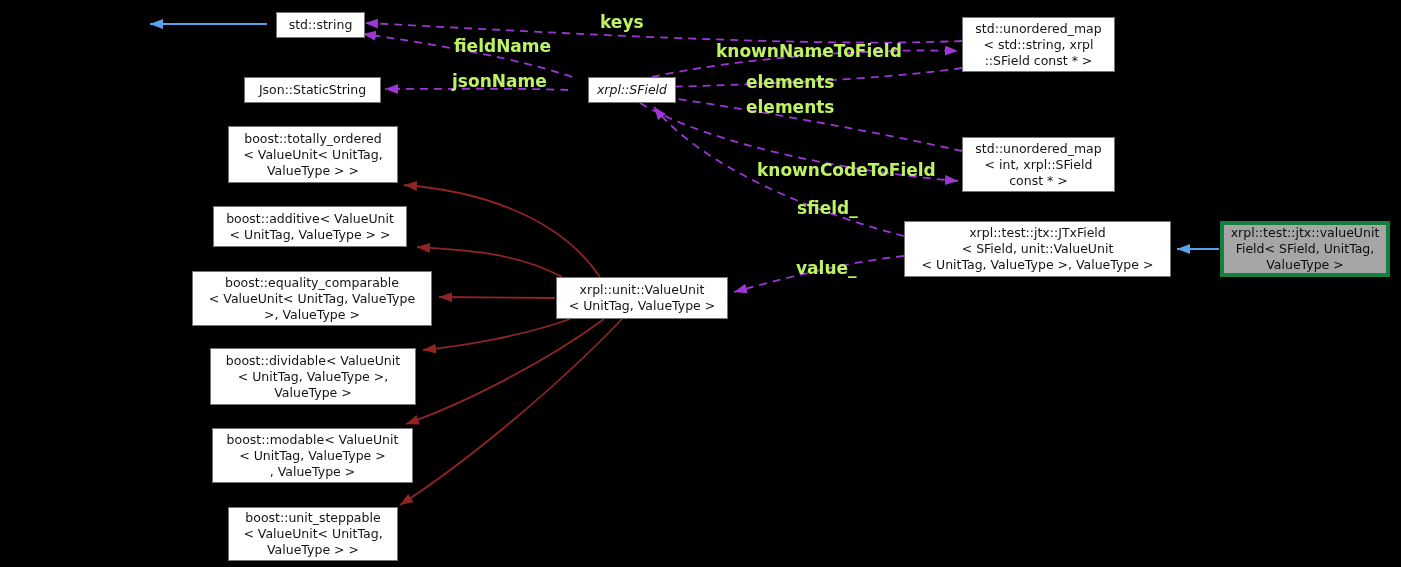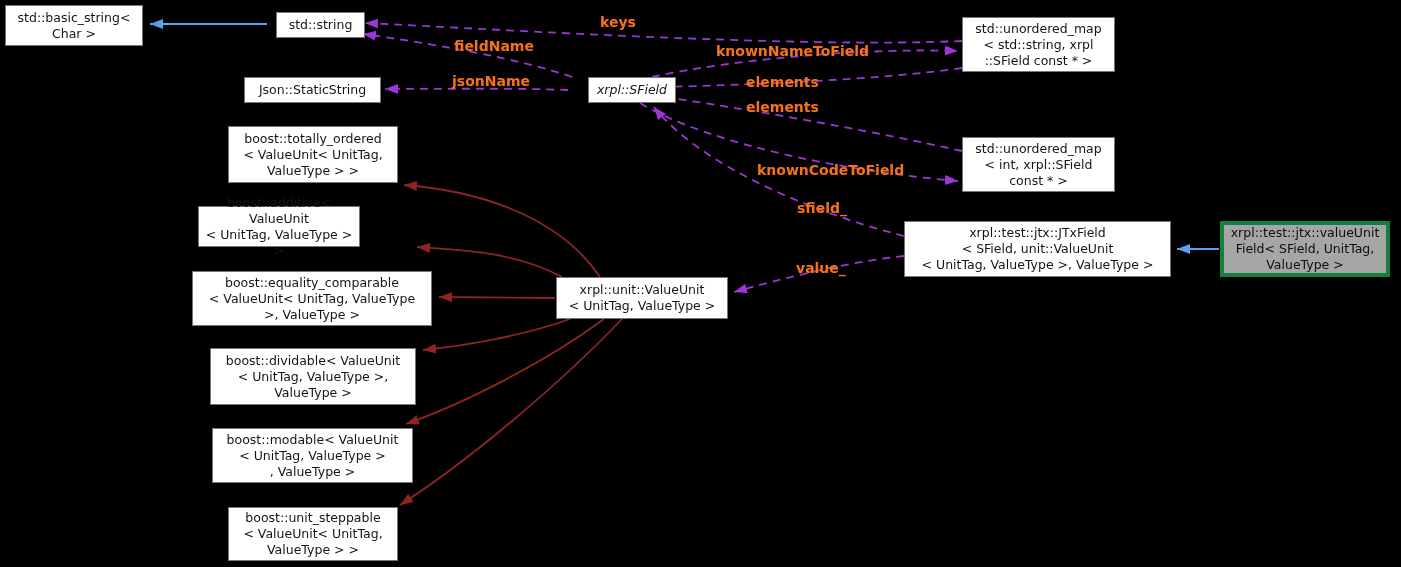--- a/index.html
+++ b/index.html
@@ -35,22 +35,22 @@
     white-space: pre-line;
     padding: 0 3px;
   }
   .node.highlight {
     background: #a6a6a6;
     border: 4px solid #15803d;
     color: #0d0d0d;
   }
   .edge-label {
     position: absolute;
-    color: #f97316;
-    font-size: 14px;
+    color: #bef264;
+    font-size: 17px;
     font-weight: bold;
     line-height: 14px;
     white-space: nowrap;
   }
 </style>
 </head>
 <body>
 
 <div class="canvas">
 
@@ -87,22 +87,20 @@
     <g stroke="#8f2424" stroke-width="1.8" fill="none">
       <path d="M 600,277 C 556,212 470,190 404,185" marker-end="url(#arr-red)"></path>
       <path d="M 562,277 C 514,251 458,250 417,247" marker-end="url(#arr-red)"></path>
       <path d="M 555,298 L 439,297" marker-end="url(#arr-red)"></path>
       <path d="M 570,319 C 523,336 463,346 423,350" marker-end="url(#arr-red)"></path>
       <path d="M 604,319 C 546,362 463,404 406,424" marker-end="url(#arr-red)"></path>
       <path d="M 622,319 C 562,382 470,460 400,505" marker-end="url(#arr-red)"></path>
     </g>
   </svg>
 
-  <div class="node" style="left:5px; top:5px; width:138px; height:41px;">std::basic_string&lt;
-Char &gt;</div>
 
   <div class="node" style="left:276px; top:12px; width:89px; height:26px;">std::string</div>
 
   <div class="node" style="left:244px; top:77px; width:137px; height:26px;text-align:right;">Json::StaticString</div>
 
   <div class="node" style="left:588px; top:77px; width:88px; height:26px;font-style:italic;">xrpl::SField</div>
 
   <div class="node" style="left:962px; top:17px; width:153px; height:55px;">std::unordered_map
 &lt; std::string, xrpl
 ::SField const * &gt;</div>
@@ -119,21 +117,21 @@
 Field&lt; SField, UnitTag,
 ValueType &gt;</div>
 
   <div class="node" style="left:556px; top:277px; width:172px; height:42px;">xrpl::unit::ValueUnit
 &lt; UnitTag, ValueType &gt;</div>
 
   <div class="node" style="left:228px; top:126px; width:170px; height:57px;">boost::totally_ordered
 &lt; ValueUnit&lt; UnitTag,
 ValueType &gt; &gt;</div>
 
-  <div class="node" style="left:198px; top:206px; width:162px; height:41px;">boost::additive&lt; ValueUnit
+  <div class="node" style="left:213px; top:206px; width:194px; height:41px;">boost::additive&lt; ValueUnit
 &lt; UnitTag, ValueType  &gt; &gt;</div>
 
   <div class="node" style="left:192px; top:271px; width:240px; height:55px;">boost::equality_comparable
 &lt; ValueUnit&lt; UnitTag, ValueType
 &gt;, ValueType  &gt;</div>
 
   <div class="node" style="left:210px; top:348px; width:206px; height:57px;">boost::dividable&lt; ValueUnit
 &lt; UnitTag, ValueType  &gt;,
 ValueType  &gt;</div>
 

